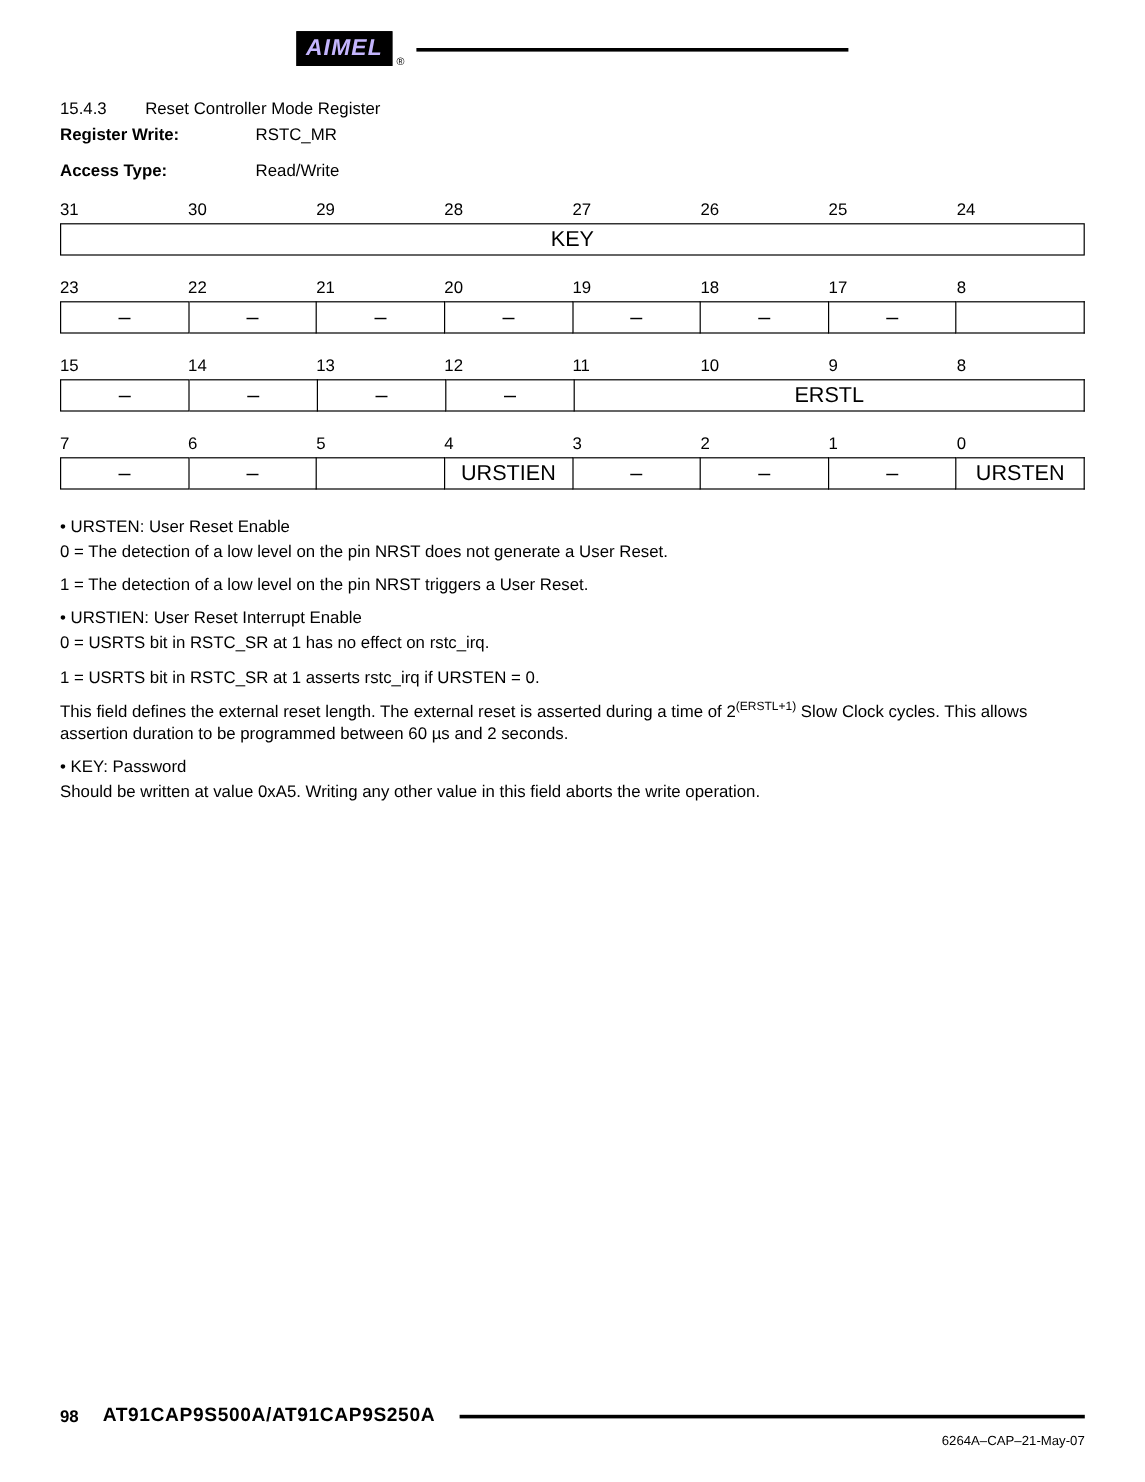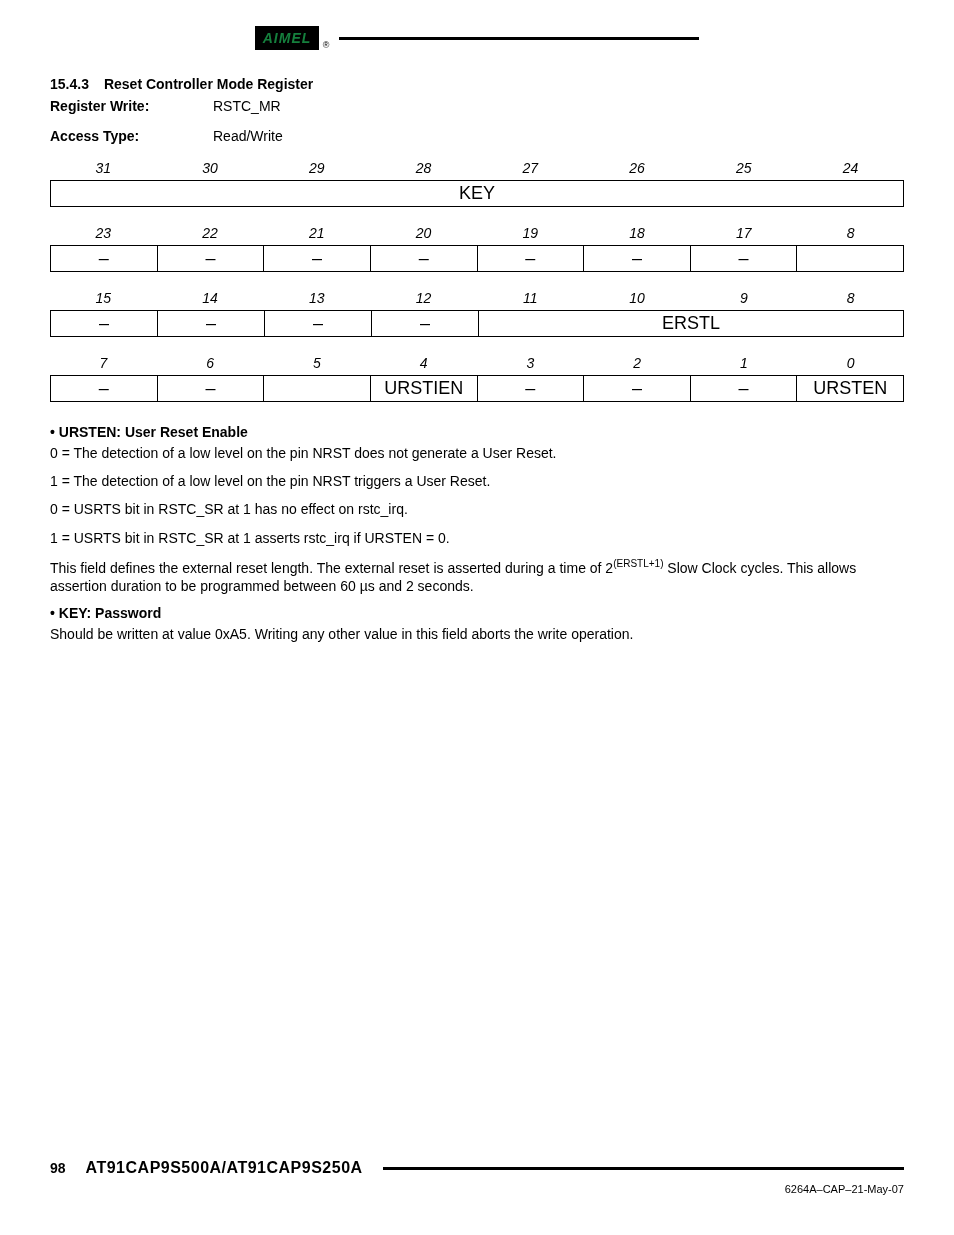--- a/index.html
+++ b/index.html
@@ -20,77 +20,75 @@
   }
   .header {
     display: flex;
     align-items: center;
     justify-content: center;
     margin-bottom: 30px;
     gap: 20px;
   }
   .logo {
     font-weight: bold;
-    font-size: 14px;
+    font-size: 19px;
     letter-spacing: 1px;
     font-style: italic;
     border: 2px solid #000;
     padding: 2px 6px;
     background: #000;
-    color: #15803d;
+    color: #c4b5fd;
     position: relative;
   }
   .logo-wrap { position: relative; }
   .reg-mark { font-size: 9px; position: absolute; right: -10px; bottom: -4px; }
   .header-line {
     height: 3px;
     background: #000;
     flex: 0 0 360px;
   }
   .section-head {
     display: flex;
-    gap: 15px;
-    font-weight: bold;
+    gap: 32px;
+    font-weight: normal;
     margin-top: 20px;
   }
   .meta-row {
     display: flex;
     gap: 28px;
     margin-top: 6px;
   }
   .meta-label { font-weight: bold; min-width: 135px; }
   .bit-table { margin-top: 12px; }
   .bit-row {
     display: flex;
   }
   .bit-row.nums .cell {
     border: none;
-    text-align: center;
     padding: 4px 0;
-    font-style: italic;
   }
   .bit-row.fields .cell {
     border: 1px solid #000;
     text-align: center;
     padding: 2px 0;
     font-size: 18px;
   }
   .cell { flex: 1 1 0; box-sizing: border-box; }
   .bit-row.fields { margin-bottom: 14px; }
   .bit-row.fields .cell + .cell { border-left: none; }
   .span8 { flex: 8 1 0; }
   .span4 { flex: 4 1 0; }
   .desc-block { margin-top: 22px; }
-  .bullet-head { font-weight: bold; }
+  .bullet-head { font-weight: normal; }
   .bullet-head::before { content: "• "; }
   .para { margin: 4px 0 10px 0; line-height: 1.3; }
   sup { font-size: 10px; }
   .footer {
     position: absolute;
-    bottom: 40px;
+    bottom: 28px;
     left: 50px;
     right: 50px;
   }
   .footer-main {
     display: flex;
     align-items: center;
     gap: 20px;
   }
   .page-num { font-weight: bold; font-size: 14px; }
   .part-title { font-weight: bold; font-size: 16px; letter-spacing: 0.5px; }
@@ -195,20 +193,21 @@
         <div class="cell">–</div>
         <div class="cell">URSTEN</div>
       </div>
     </div>
 
   <div class="desc-block">
     <div class="bullet-head">URSTEN: User Reset Enable</div>
     <div class="para">0 = The detection of a low level on the pin NRST does not generate a User Reset.</div>
     <div class="para">1 = The detection of a low level on the pin NRST triggers a User Reset.</div>
 
+    <div class="bullet-head">URSTIEN: User Reset Interrupt Enable</div>
     <div class="para">0 = USRTS bit in RSTC_SR at 1 has no effect on rstc_irq.</div>
     <div class="para">1 = USRTS bit in RSTC_SR at 1 asserts rstc_irq if URSTEN = 0.</div>
 
     <div class="para">
       <span>This field defines the external reset length. The external reset is asserted during a time of 2</span><sup>(ERSTL+1)</sup><span> Slow Clock cycles. This allows assertion duration to be programmed between 60 µs and 2 seconds.</span>
     </div>
 
     <div class="bullet-head">KEY: Password</div>
     <div class="para">Should be written at value 0xA5. Writing any other value in this field aborts the write operation.</div>
   </div>

